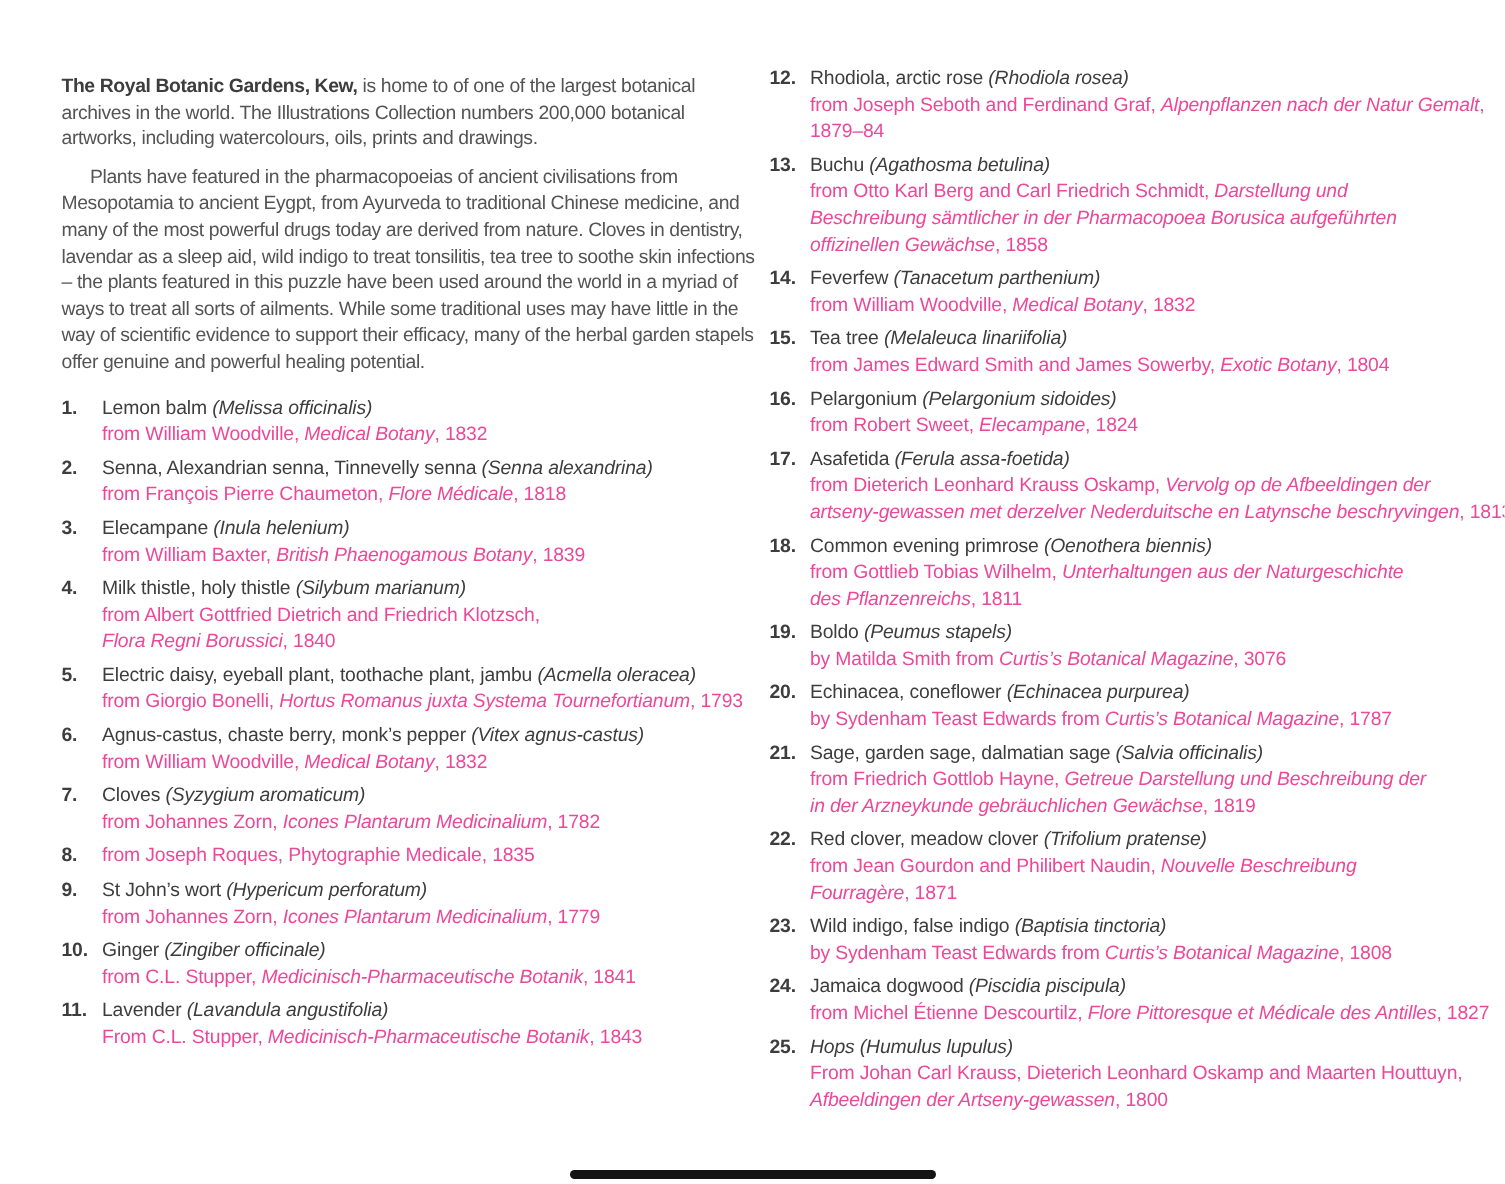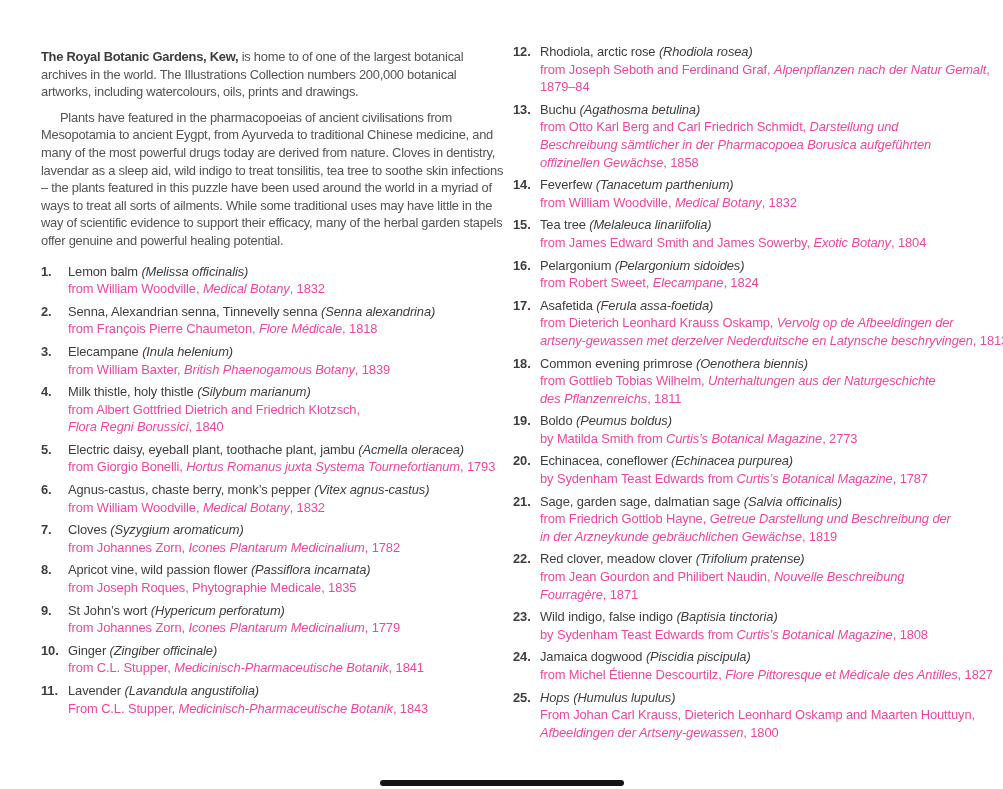--- a/index.html
+++ b/index.html
@@ -98,21 +98,20 @@
             <div class="ibody">
               <div class="title"><span>Cloves </span><span class="it">(Syzygium aromaticum)</span></div>
               <div class="detail">
                 <span class="dline"><span>from Johannes Zorn, </span><span class="it">Icones Plantarum Medicinalium</span><span>, 1782</span></span>
               </div>
             </div>
           </div>
           <div class="item">
             <span class="num">8.</span>
             <div class="ibody">
-              <div class="title"><span>Apricot vine, wild passion flower </span><span class="it">(Passiflora incarnata)</span></div>
               <div class="detail">
                 <span class="dline"><span>from Joseph Roques, Phytographie Medicale, 1835</span></span>
               </div>
             </div>
           </div>
           <div class="item">
             <span class="num">9.</span>
             <div class="ibody">
               <div class="title"><span>St John’s wort </span><span class="it">(Hypericum perforatum)</span></div>
               <div class="detail">
@@ -206,23 +205,23 @@
               <div class="title"><span>Common evening primrose </span><span class="it">(Oenothera biennis)</span></div>
               <div class="detail">
                 <span class="dline"><span>from Gottlieb Tobias Wilhelm, </span><span class="it">Unterhaltungen aus der Naturgeschichte</span></span>
                 <span class="dline"><span class="it">des Pflanzenreichs</span><span>, 1811</span></span>
               </div>
             </div>
           </div>
           <div class="item">
             <span class="num">19.</span>
             <div class="ibody">
-              <div class="title"><span>Boldo </span><span class="it">(Peumus boldus)</span></div>
-              <div class="detail">
-                <span class="dline"><span>by Matilda Smith from </span><span class="it">Curtis’s Botanical Magazine</span><span>, 2773</span></span>
+              <div class="title"><span>Boldo </span><span class="it">(Peumus stapels)</span></div>
+              <div class="detail">
+                <span class="dline"><span>by Matilda Smith from </span><span class="it">Curtis’s Botanical Magazine</span><span>, 3076</span></span>
               </div>
             </div>
           </div>
           <div class="item">
             <span class="num">20.</span>
             <div class="ibody">
               <div class="title"><span>Echinacea, coneflower </span><span class="it">(Echinacea purpurea)</span></div>
               <div class="detail">
                 <span class="dline"><span>by Sydenham Teast Edwards from </span><span class="it">Curtis’s Botanical Magazine</span><span>, 1787</span></span>
               </div>

